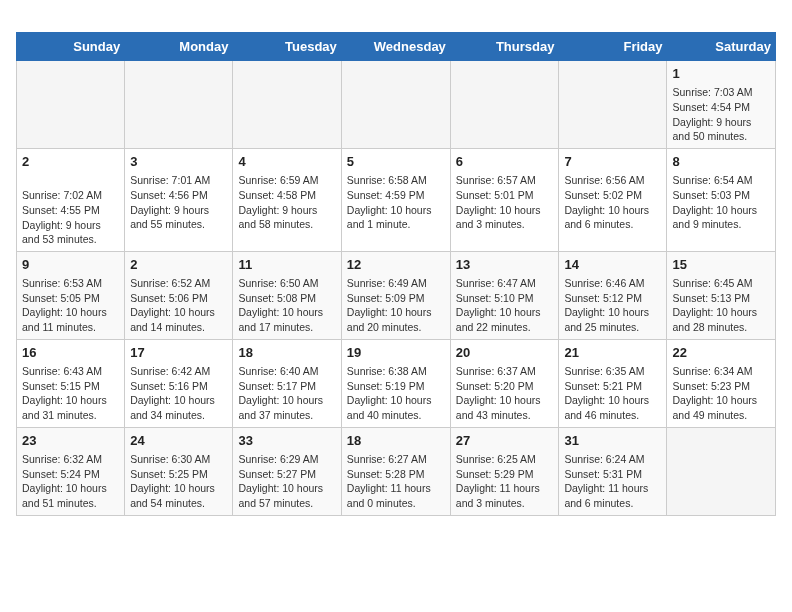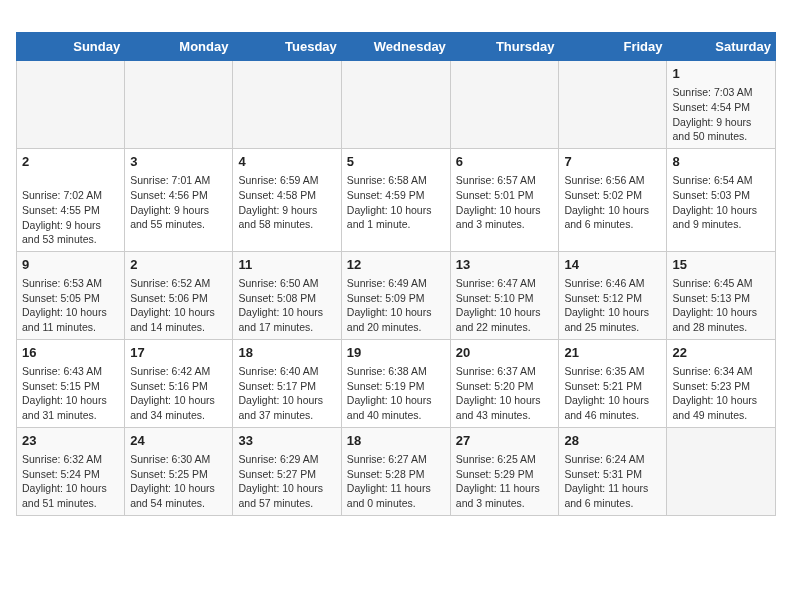--- a/index.html
+++ b/index.html
@@ -289,21 +289,21 @@
 Sunset: 5:28 PM
 Daylight: 11 hours and 0 minutes.</div>
         </td>
         <td>
           <span class="day-num">27</span>
           <div class="day-info" style="white-space: pre-line;">Sunrise: 6:25 AM
 Sunset: 5:29 PM
 Daylight: 11 hours and 3 minutes.</div>
         </td>
         <td>
-          <span class="day-num">28</span>
+          <span class="day-num">31</span>
           <div class="day-info" style="white-space: pre-line;">Sunrise: 6:24 AM
 Sunset: 5:31 PM
 Daylight: 11 hours and 6 minutes.</div>
         </td>
         <td class="empty"></td>
       </tr>
     </tbody>
 </table>
 
 </body></html>

